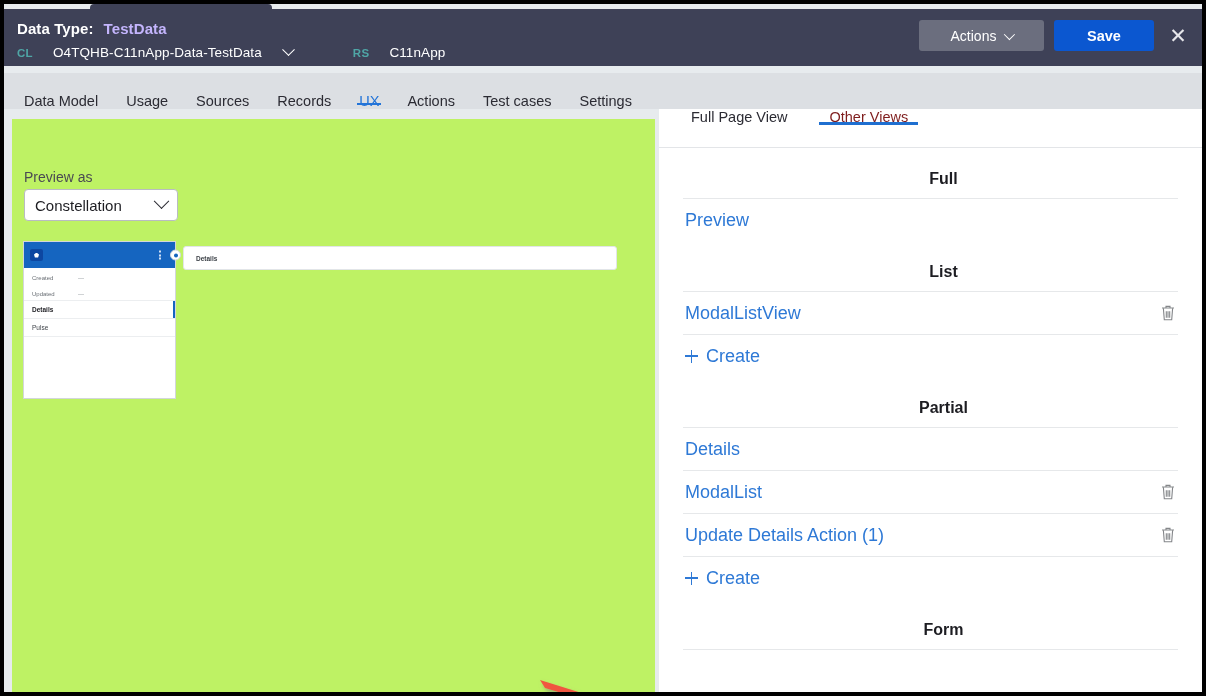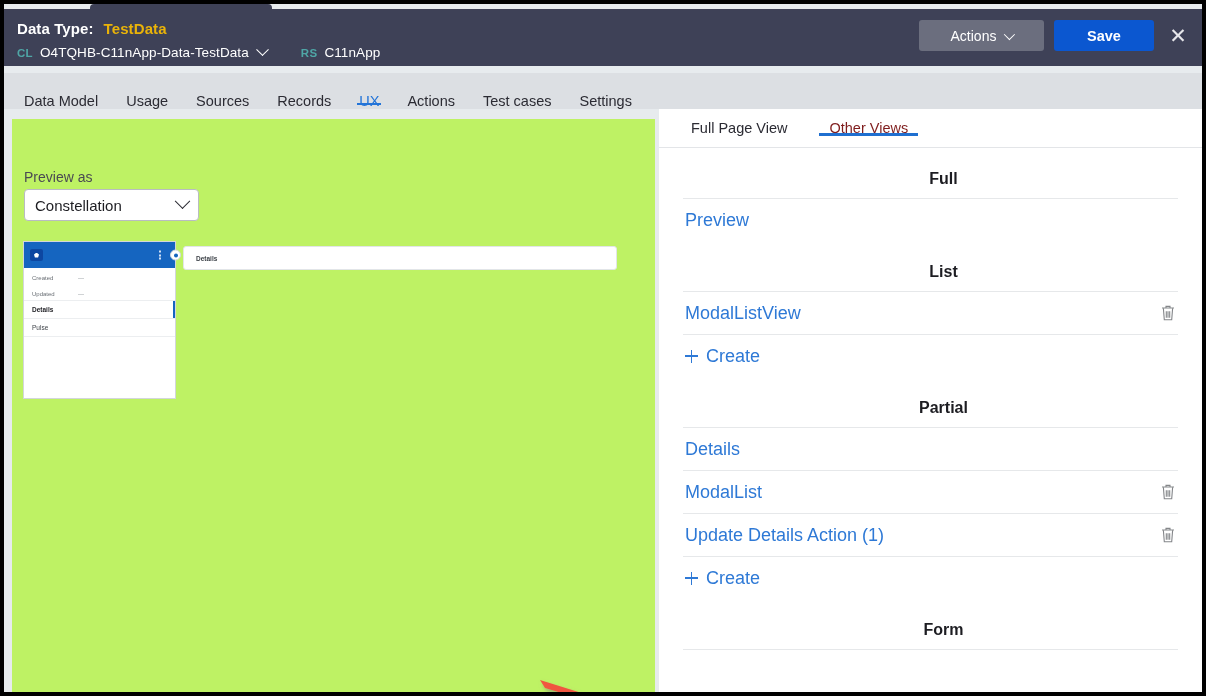--- a/index.html
+++ b/index.html
@@ -28,25 +28,25 @@
     padding-left: 20px;
   }
   .hdr-title-row {
     position: absolute; left: 13px; top: 11px;
     display: flex; align-items: baseline; gap: 10px;
   }
   .hdr-label {
     font-size: 15px; font-weight: bold; color: #ffffff; letter-spacing: .1px;
   }
   .hdr-value {
-    font-size: 15px; font-weight: bold; color: #eab308; letter-spacing: .1px;
+    font-size: 15px; font-weight: bold; color: #c4b5fd; letter-spacing: .1px;
   }
   .hdr-sub-row {
     position: absolute; left: 13px; top: 36px;
-    display: flex; align-items: center; gap: 7px;
+    display: flex; align-items: center; gap: 20px;
   }
   .badge {
     font-size: 11.5px; font-weight: bold; color: #4fa6a6; letter-spacing: .3px;
   }
   .sub-text {
     font-size: 13.5px; color: #ffffff; letter-spacing: .1px;
   }
   .chev-sm {
     display: inline-block; width: 9px; height: 9px;
     border-right: 1.6px solid #ffffff; border-bottom: 1.6px solid #ffffff;
@@ -107,21 +107,21 @@
   .left-pane {
     position: absolute; left: 8px; top: 10px; width: 643px; height: 573px;
     background: #bef264;
   }
   .preview-as-label {
     position: absolute; left: 12px; top: 50px;
     font-size: 14px; color: #4a4a52;
   }
   .select-box {
     position: absolute; left: 12px; top: 70px;
-    width: 175px; height: 32px;
+    width: 154px; height: 32px;
     background: #ffffff; border: 1px solid #b9bcc2; border-radius: 4px;
     display: flex; align-items: center; padding: 0 10px;
     font-size: 15px; color: #1d1d22; cursor: pointer;
   }
   .select-box .sel-val { flex: 1; }
   .chev-sel {
     width: 11px; height: 11px;
     border-right: 1.8px solid #2b2b33; border-bottom: 1.8px solid #2b2b33;
     transform: rotate(45deg) translate(-3px,-3px);
   }
@@ -185,21 +185,21 @@
     position: absolute; left: 520px; top: 548px;
     width: 180px; height: 80px; pointer-events: none;
   }
   
   .right-pane {
     position: absolute; left: 655px; top: 0; width: 543px; height: 583px;
     background: #ffffff;
   }
   .rp-tabs {
     height: 39px; border-bottom: 1px solid #e3e5e8;
-    display: flex; align-items: center; padding-left: 22px;
+    display: flex; align-items: flex-start; padding-left: 22px;
   }
   .rp-tab {
     position: relative; display: flex; align-items: center;
     padding: 0 10px; margin-right: 22px;
     font-size: 14.5px; color: #2b2b33; cursor: pointer; white-space: nowrap;
   }
   .rp-tab.active { color: #7f1d1d; font-weight: normal; }
   .rp-tab.active::after {
     content:""; position:absolute; left:0; right:0; bottom:0;
     height:3px; background:#1f6fd0;

